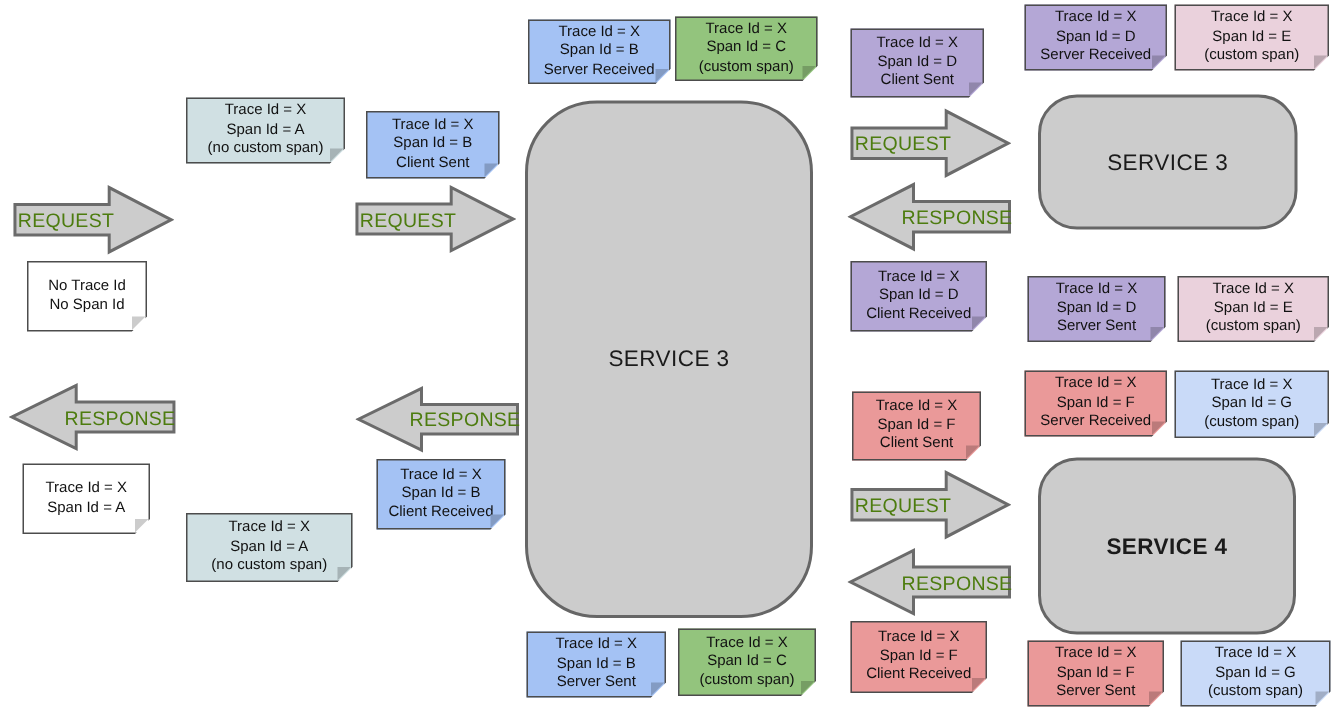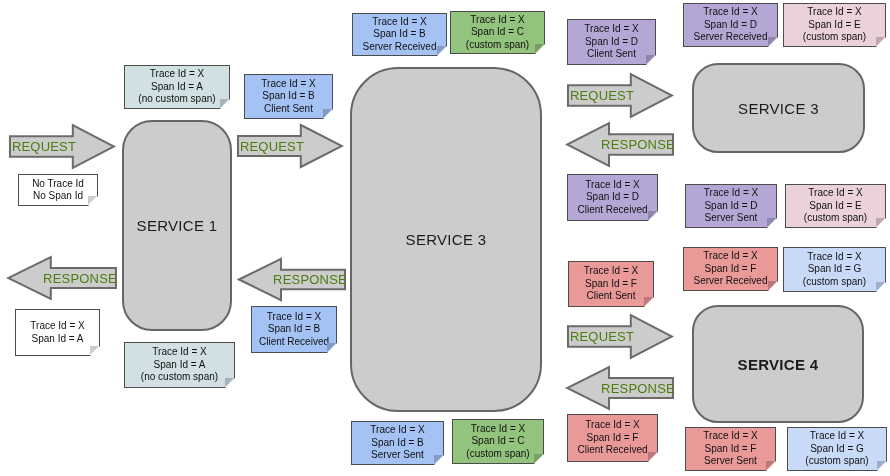--- a/index.html
+++ b/index.html
@@ -44,23 +44,20 @@
   .c-purple{background:var(--note_purple);}
   .c-pink{background:var(--note_pink);}
   .c-red{background:var(--note_red);}
   .c-lightblue{background:var(--note_lightblue);}
 </style>
 </head>
 <body>
 
 <div id="canvas">
 
-  <div class="service" style="left:122px;top:120px;width:110px;height:211px;border-radius:30px;">
-    <span>SERVICE 1</span>
-  </div>
   <div class="service" style="left:350px;top:67px;width:192px;height:345px;border-radius:48px;">
     <span>SERVICE 3</span>
   </div>
   <div class="service" style="left:692px;top:63px;width:173px;height:90px;border-radius:26px;">
     <span>SERVICE 3</span>
   </div>
   <div class="service" style="left:692px;top:305px;width:172px;height:118px;border-radius:26px;font-weight:bold;">
     <span>SERVICE 4</span>
   </div>
 
@@ -106,21 +103,21 @@
       </svg>
     <span class="lbl">REQUEST</span>
   </div>
   <div class="arrow left" style="left:565px;top:365px;width:110px;height:46px;">
     <svg viewBox="0 0 110 46" preserveAspectRatio="none">
         <polygon points="108,13 44,13 44,2 2,23 44,44 44,33 108,33"></polygon>
       </svg>
     <span class="lbl">RESPONSE</span>
   </div>
 
-  <div class="note c-white" style="left:18px;top:174px;width:80px;height:32px;">
+  <div class="note c-white" style="left:18px;top:174px;width:80px;height:47px;">
       <div>No Trace Id</div>
       <div>No Span Id</div>
     </div>
   <div class="note c-white" style="left:15px;top:309px;width:85px;height:47px;">
       <div>Trace Id = X</div>
       <div>Span Id = A</div>
     </div>
 
   <div class="note c-cyan" style="left:124px;top:65px;width:106px;height:44px;">
       <div>Trace Id = X</div>

